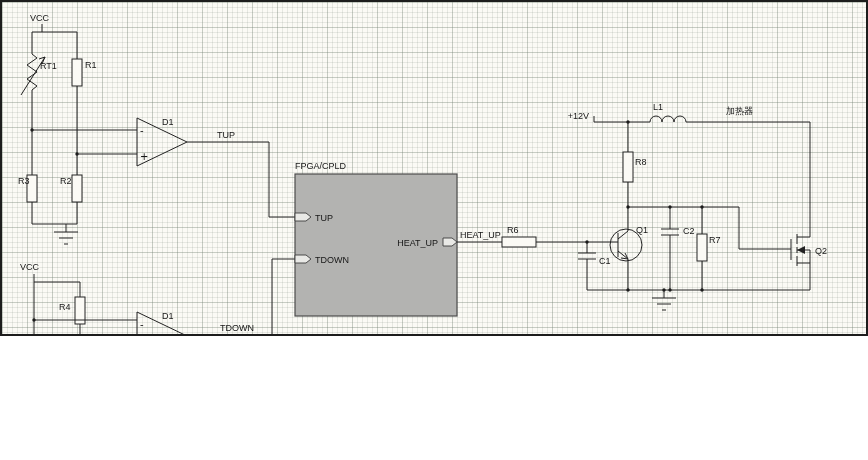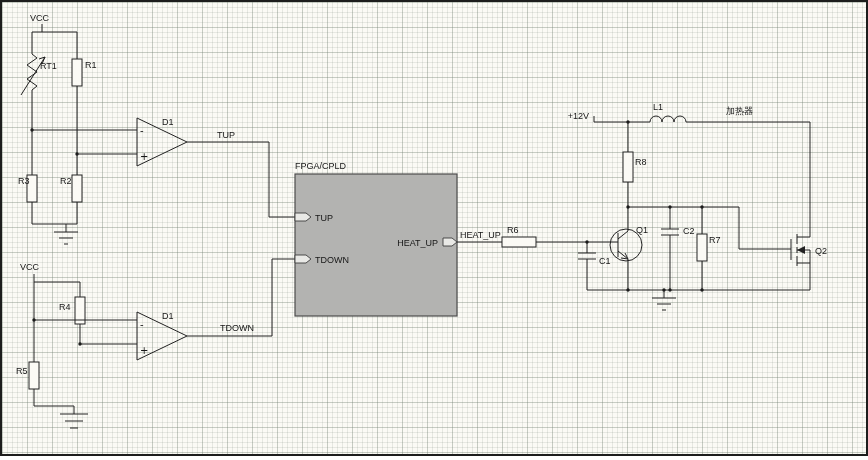--- a/index.html
+++ b/index.html
@@ -1,17 +1,17 @@
 <!DOCTYPE html>
 <html><head>
 <meta charset="utf-8">
 <style>
   html,body{margin:0;padding:0;background:#ffffff;}
   .page{
-    width:868px;height:456px;position:relative;box-sizing:border-box;
+    width:868px;height:336px;position:relative;box-sizing:border-box;
     background-color:#fbfaf5;
     border:2px solid #1d1d1d;
     background-image:
       linear-gradient(to right, rgba(115,130,115,0.28) 1px, transparent 1px),
       linear-gradient(to bottom, rgba(115,130,115,0.28) 1px, transparent 1px),
       linear-gradient(to right, rgba(120,135,120,0.16) 1px, transparent 1px),
       linear-gradient(to bottom, rgba(120,135,120,0.16) 1px, transparent 1px);
     background-size:25px 25px,25px 25px,5px 5px,5px 5px;
     overflow:hidden;
   }

